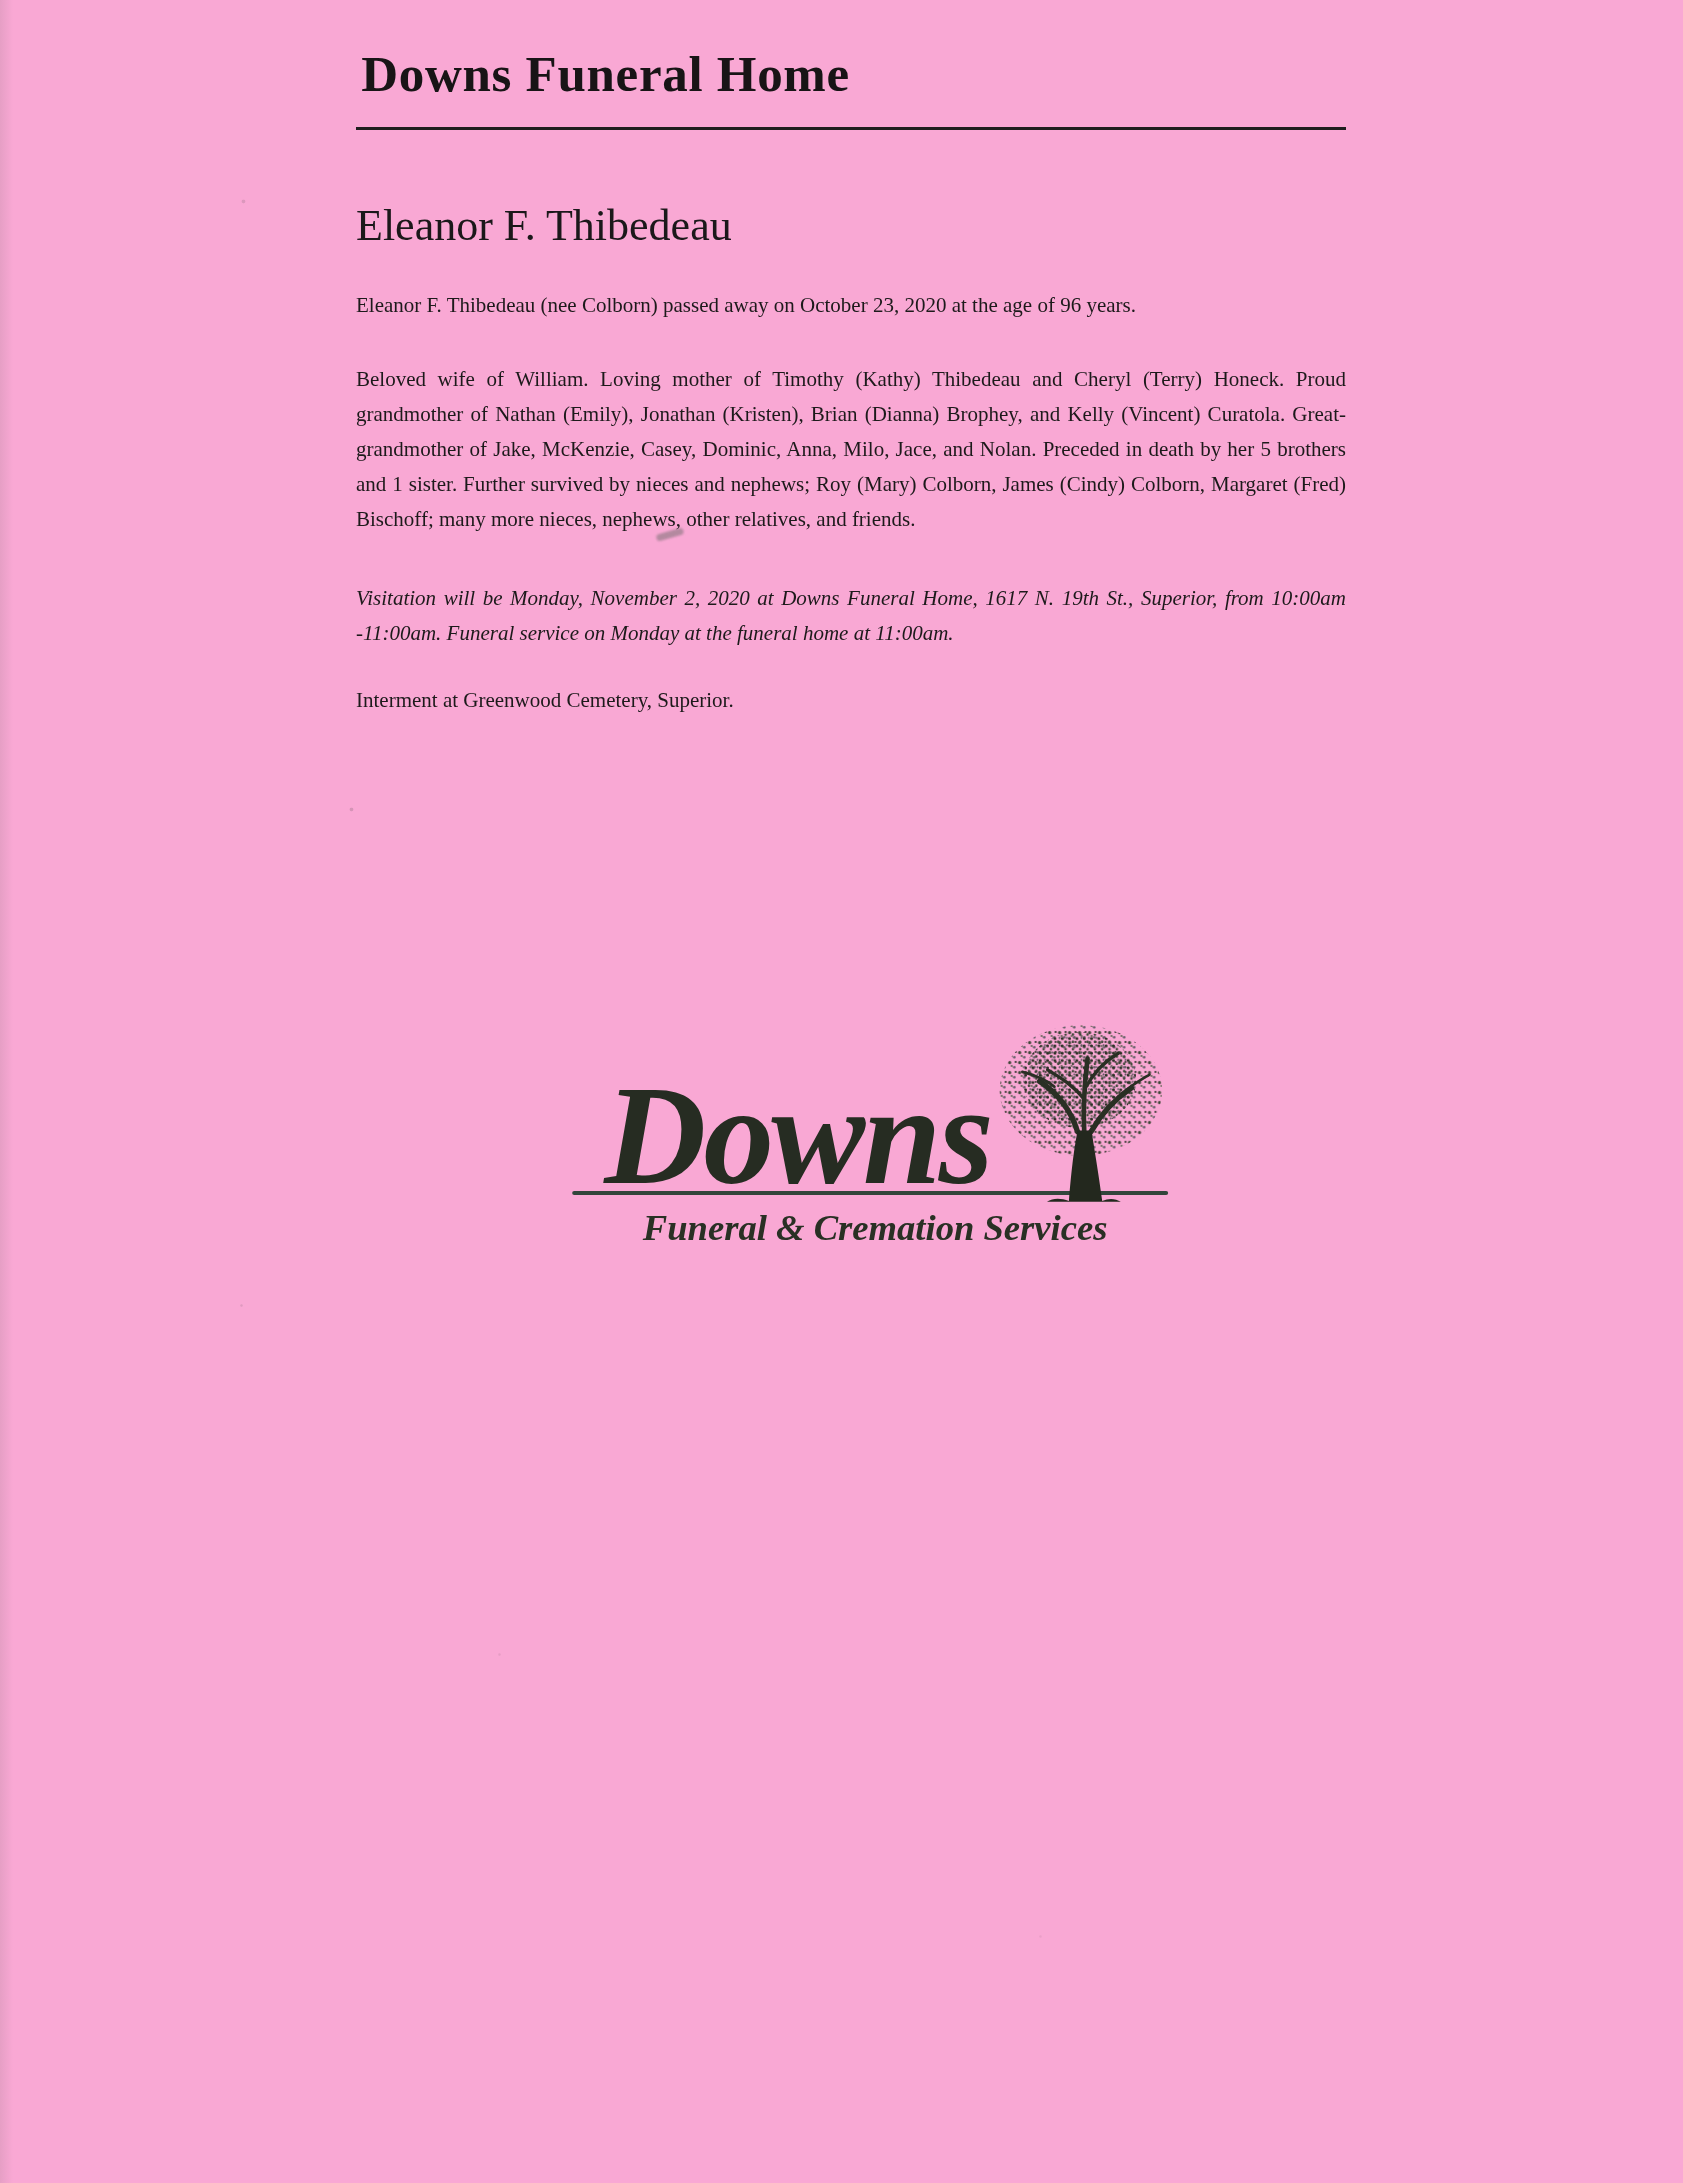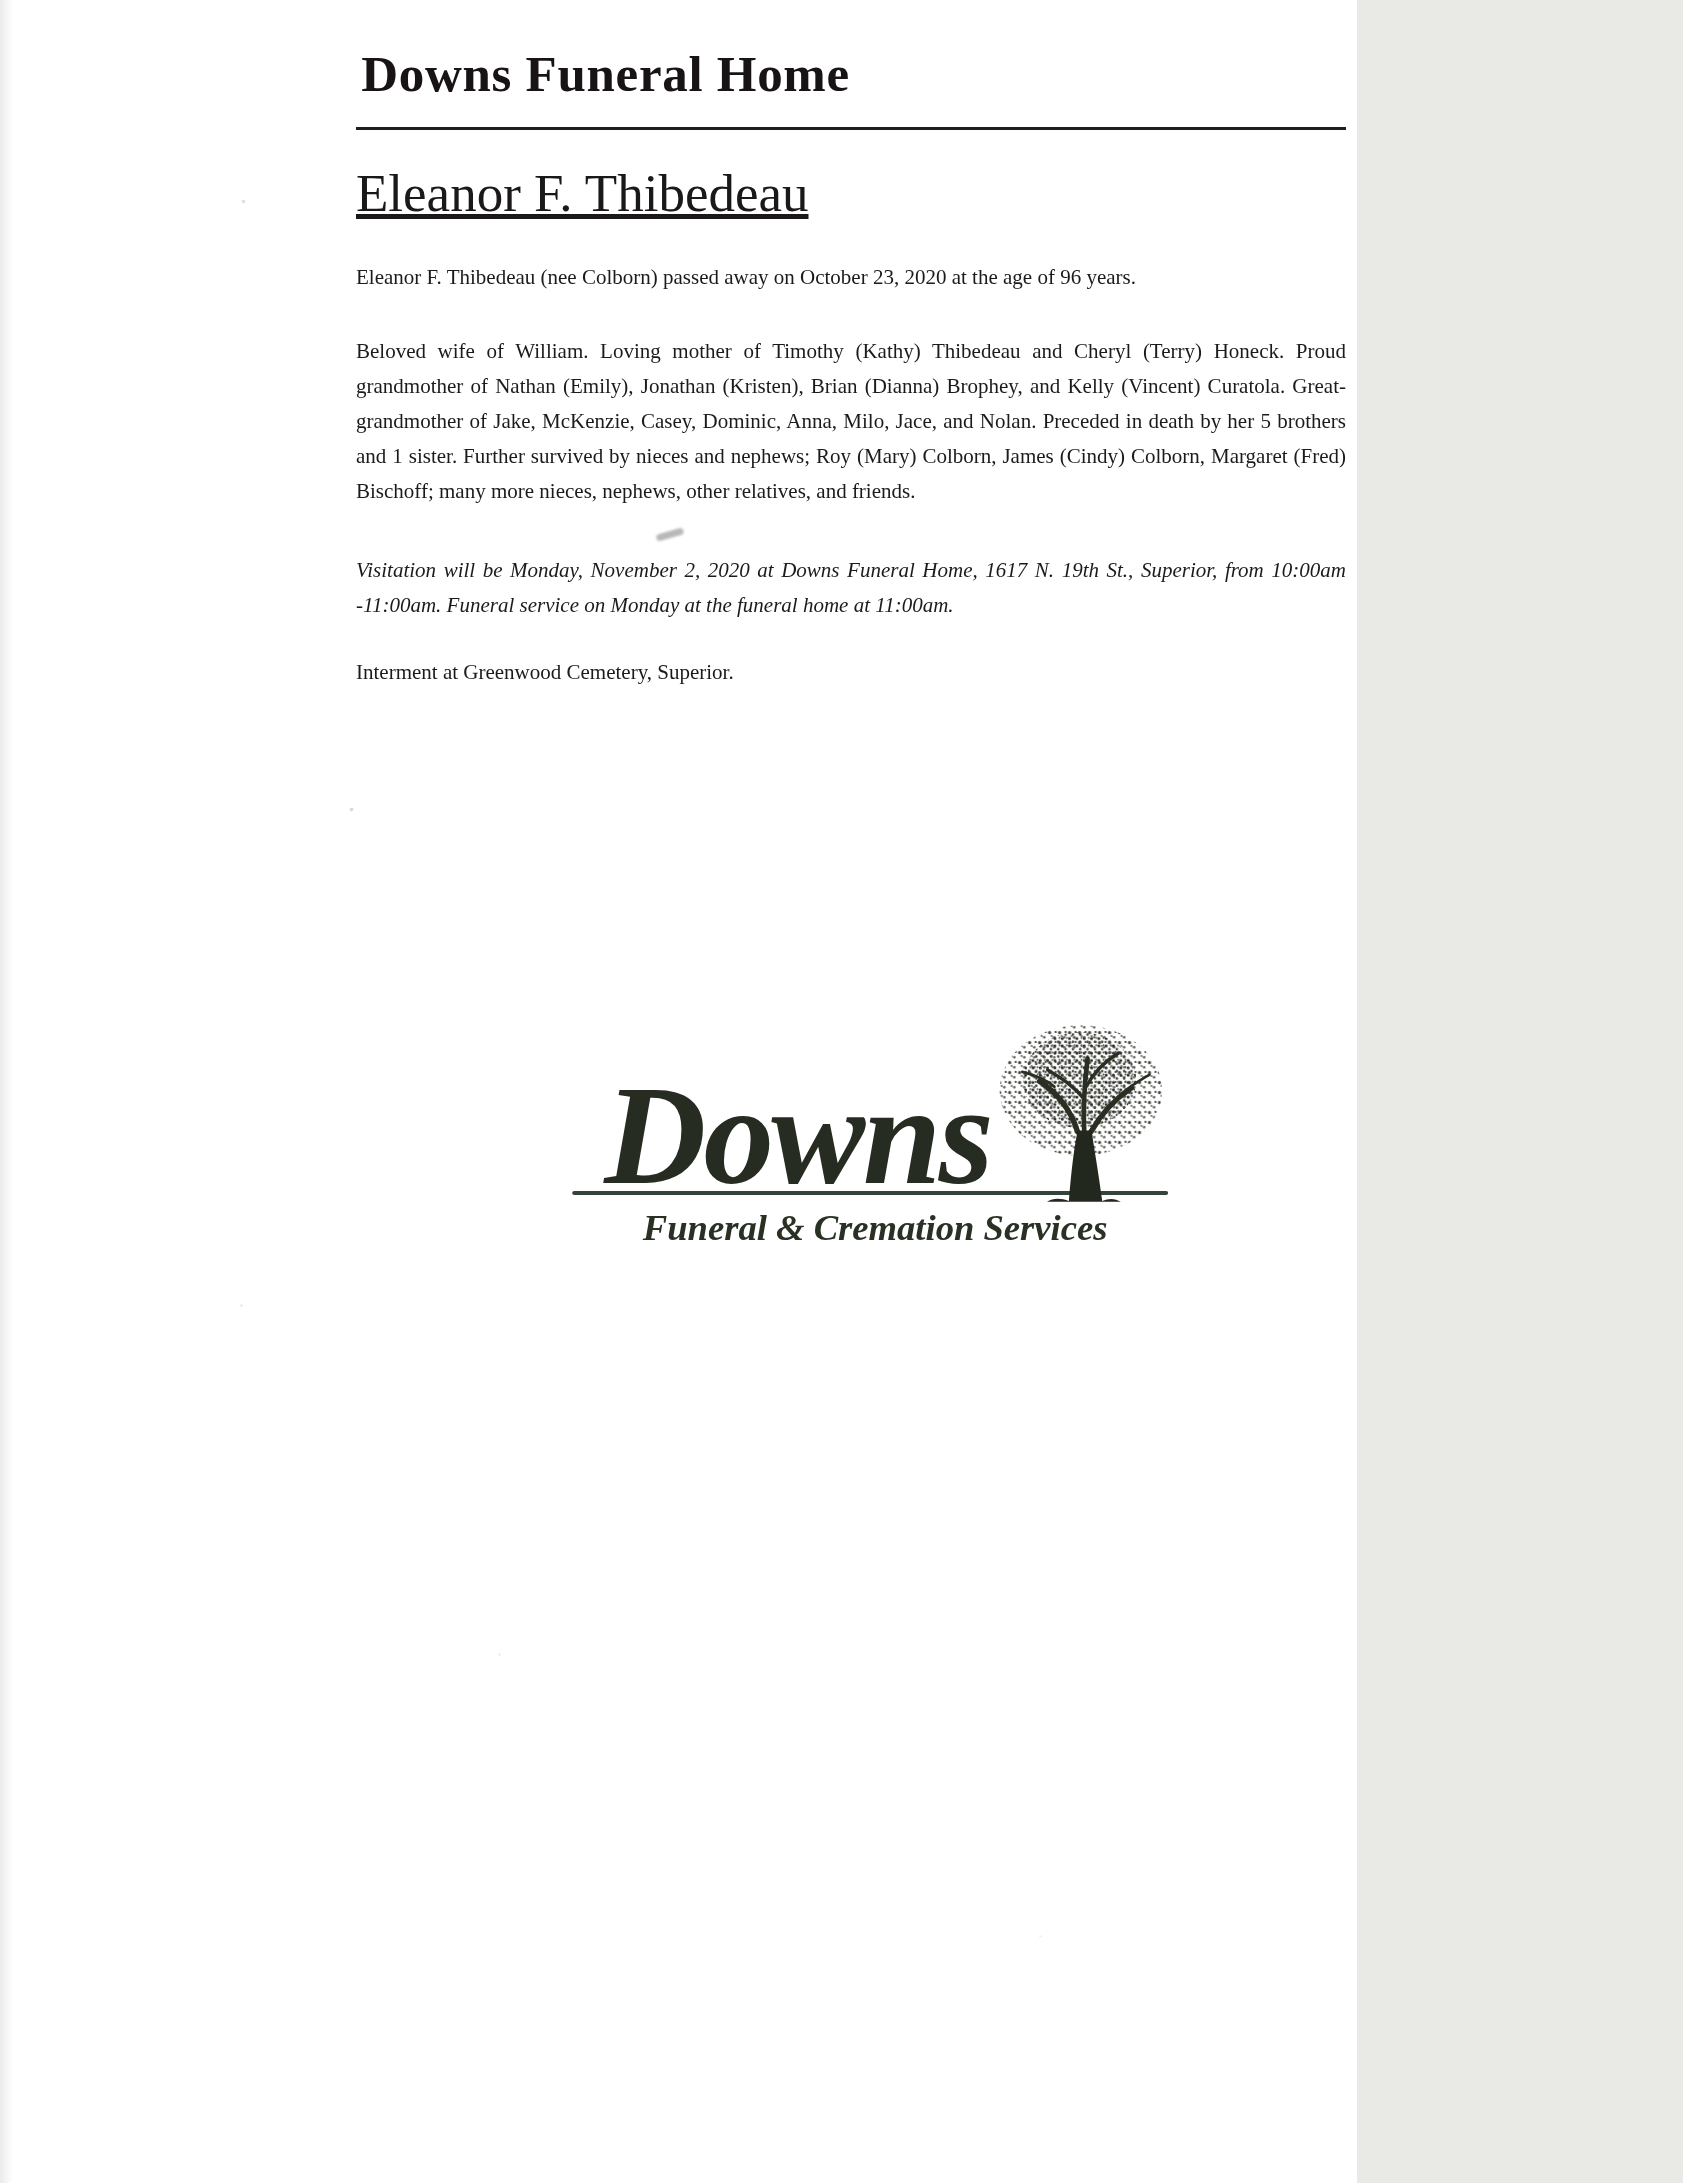--- a/index.html
+++ b/index.html
@@ -1,19 +1,19 @@
 <!DOCTYPE html>
 <html style="font-size:10.7px"><head>
 <meta charset="utf-8">
 <style>
   html,body{margin:0;padding:0;background:#e9e9e6;}
   .page{
     position:relative;
-    width:1357px;height:2183px;
-    background:#ffffff;
+    width:1683px;height:2183px;
+    background:#f9a8d4;
     font-family:"Liberation Serif","DejaVu Serif",serif;
     color:#1e1b1c;
     overflow:hidden;
   }
   .edge-shadow{
     position:absolute;left:0;top:0;bottom:0;width:13.3px;
     background:linear-gradient(90deg,rgba(90,90,86,.12),rgba(90,90,86,0));
     pointer-events:none;
   }
   .specks{
@@ -32,24 +32,23 @@
   .masthead-title{
     margin:48px 0 0 5.3px;
     font-size:51px;line-height:1.05;font-weight:bold;
     letter-spacing:0.7px;color:#181416;
   }
   .masthead-rule{
     margin-top:25px;height:3.3px;width:990px;border:none;
     background:#1f1e1e;
   }
   .deceased-name{
-    margin:36px 0 0 0;
-    font-size:53px;line-height:1.05;font-weight:normal;
+    margin:73px 0 0 0;
+    font-size:44px;line-height:1.05;font-weight:normal;
     color:#1b181a;
-    text-decoration:underline;
   }
   .life-dates{
     margin:27px 0 0 0;
     font-size:30px;line-height:1.1;color:#1d1a1b;
   }
   .body-par{
     margin:39px 0 0 0;
     font-size:21px;line-height:35px;
     text-align:justify;text-justify:inter-word;
     color:#1d1a1b;

